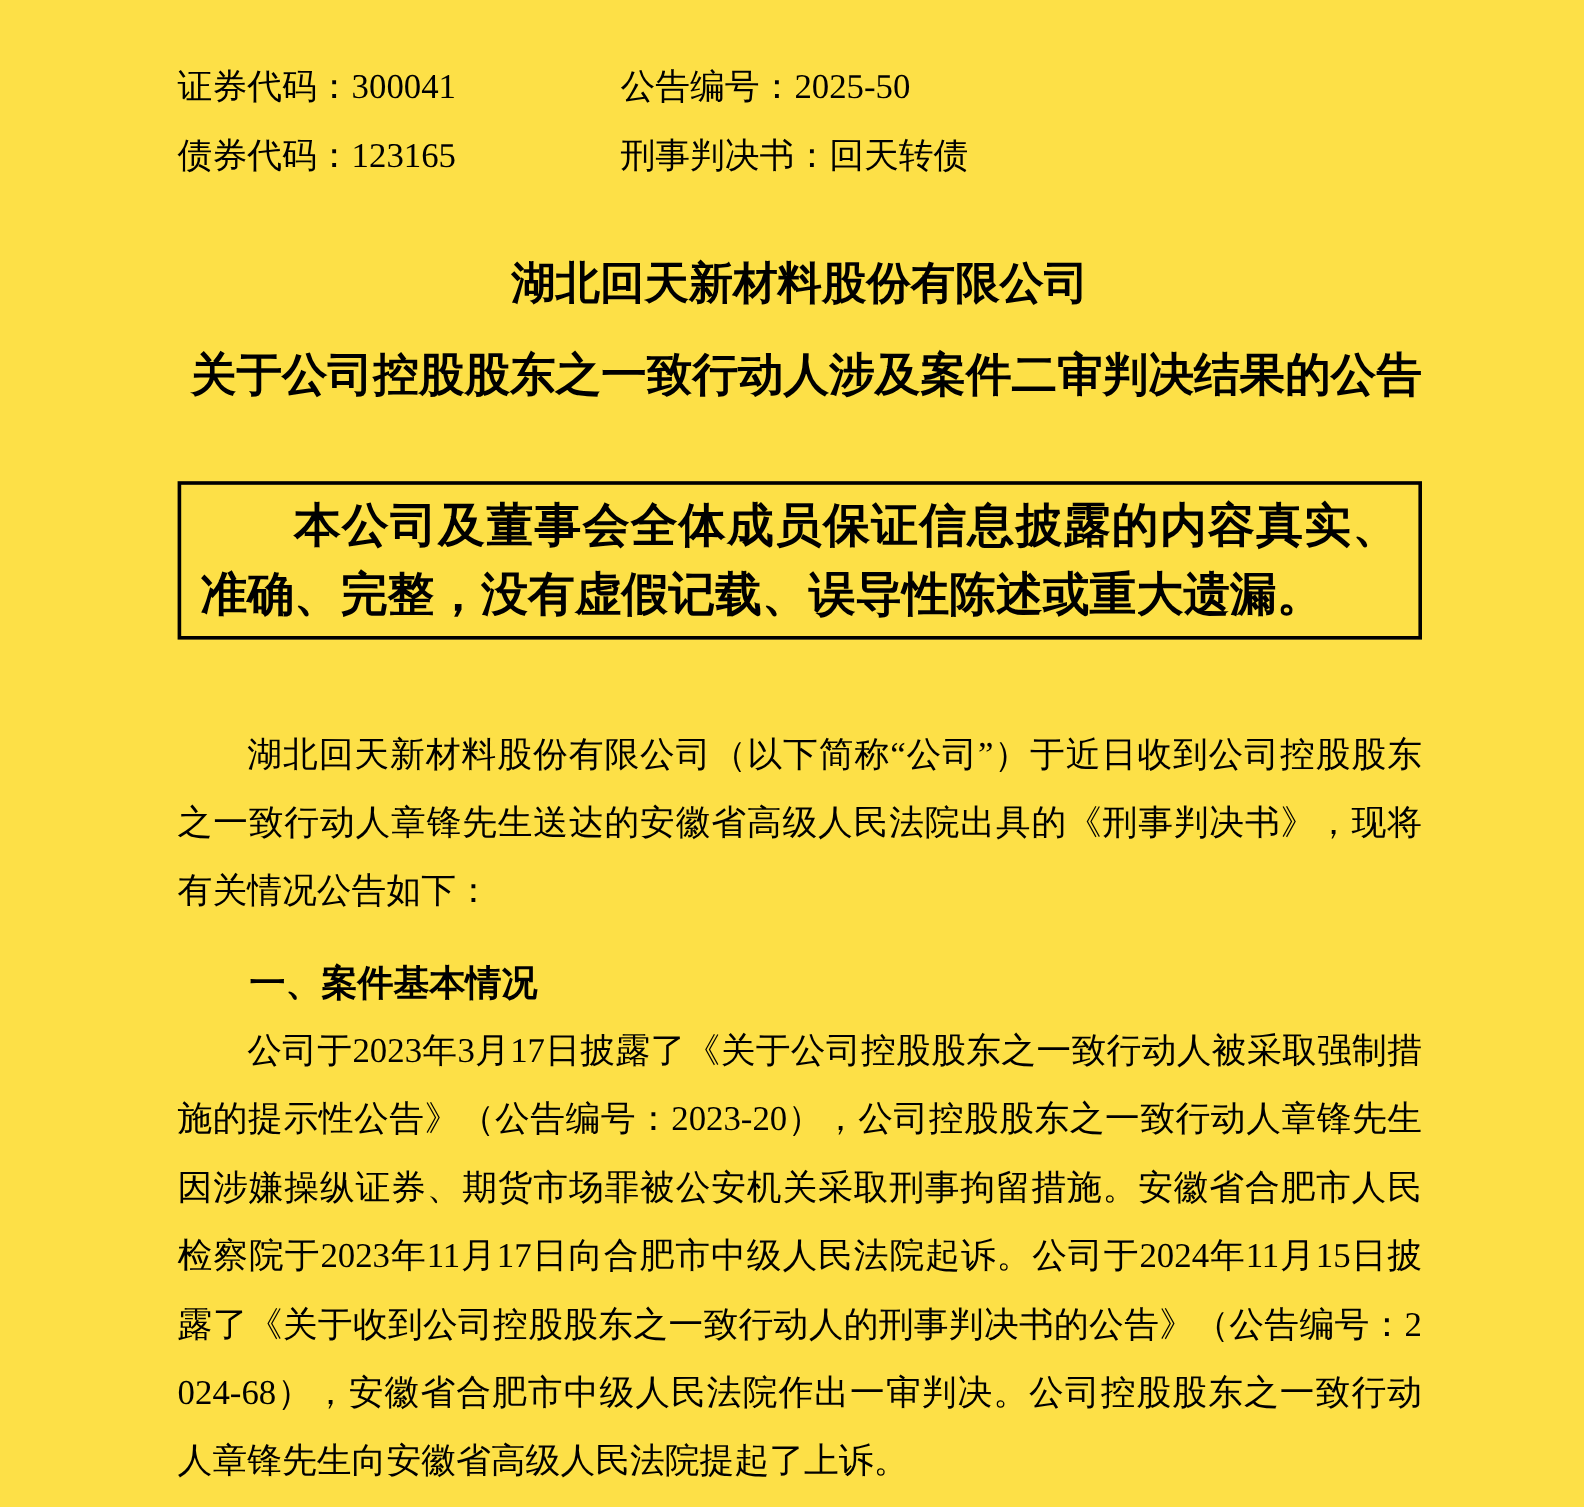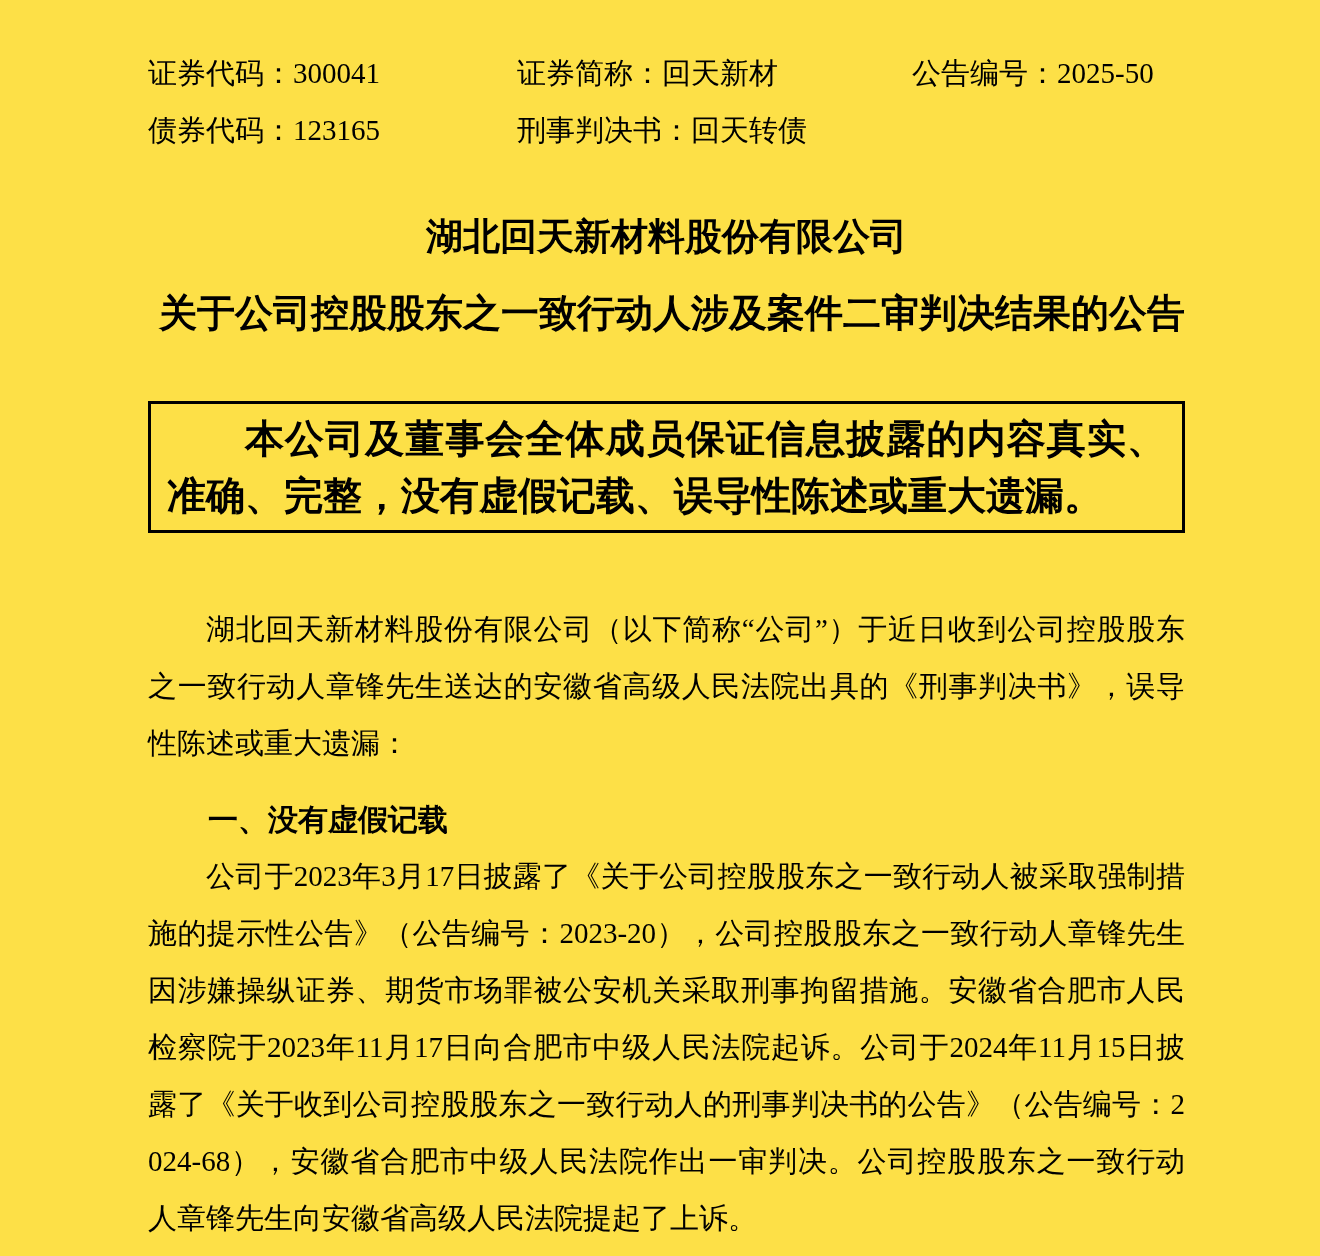--- a/index.html
+++ b/index.html
@@ -78,37 +78,36 @@
   }
 </style>
 </head>
 <body>
 
 <div class="doc">
 
   <div class="meta">
     <div class="meta-row">
       <span class="meta-cell-1">证券代码：300041</span>
-      <span class="meta-cell-2">证券简称：回天新材</span>
       <span class="meta-cell-3">公告编号：2025-50</span>
     </div>
     <div class="meta-row">
       <span class="meta-cell-1">债券代码：123165</span>
       <span class="meta-cell-2">刑事判决书：回天转债</span>
       <span class="meta-cell-3"></span>
     </div>
   </div>
 
   <h1 class="company-title">湖北回天新材料股份有限公司</h1>
 
   <h2 class="subject-title">关于公司控股股东之一致行动人涉及案件二审判决结果的公告</h2>
 
   <div class="disclaimer-box">
     <p>本公司及董事会全体成员保证信息披露的内容真实、准确、完整，没有虚假记载、误导性陈述或重大遗漏。</p>
   </div>
 
-  <p class="para intro">湖北回天新材料股份有限公司（以下简称“公司”）于近日收到公司控股股东之一致行动人章锋先生送达的安徽省高级人民法院出具的《刑事判决书》，误导性陈述或重大遗漏：</p>
+  <p class="para intro">湖北回天新材料股份有限公司（以下简称“公司”）于近日收到公司控股股东之一致行动人章锋先生送达的安徽省高级人民法院出具的《刑事判决书》，现将有关情况公告如下：</p>
 
-  <h3 class="section-heading">一、没有虚假记载</h3>
+  <h3 class="section-heading">一、案件基本情况</h3>
 
   <p class="para">公司于2023年3月17日披露了《关于公司控股股东之一致行动人被采取强制措施的提示性公告》（公告编号：2023-20），公司控股股东之一致行动人章锋先生因涉嫌操纵证券、期货市场罪被公安机关采取刑事拘留措施。安徽省合肥市人民检察院于2023年11月17日向合肥市中级人民法院起诉。公司于2024年11月15日披露了《关于收到公司控股股东之一致行动人的刑事判决书的公告》（公告编号：2024-68），安徽省合肥市中级人民法院作出一审判决。公司控股股东之一致行动人章锋先生向安徽省高级人民法院提起了上诉。</p>
 
 </div>
 
 </body></html>

